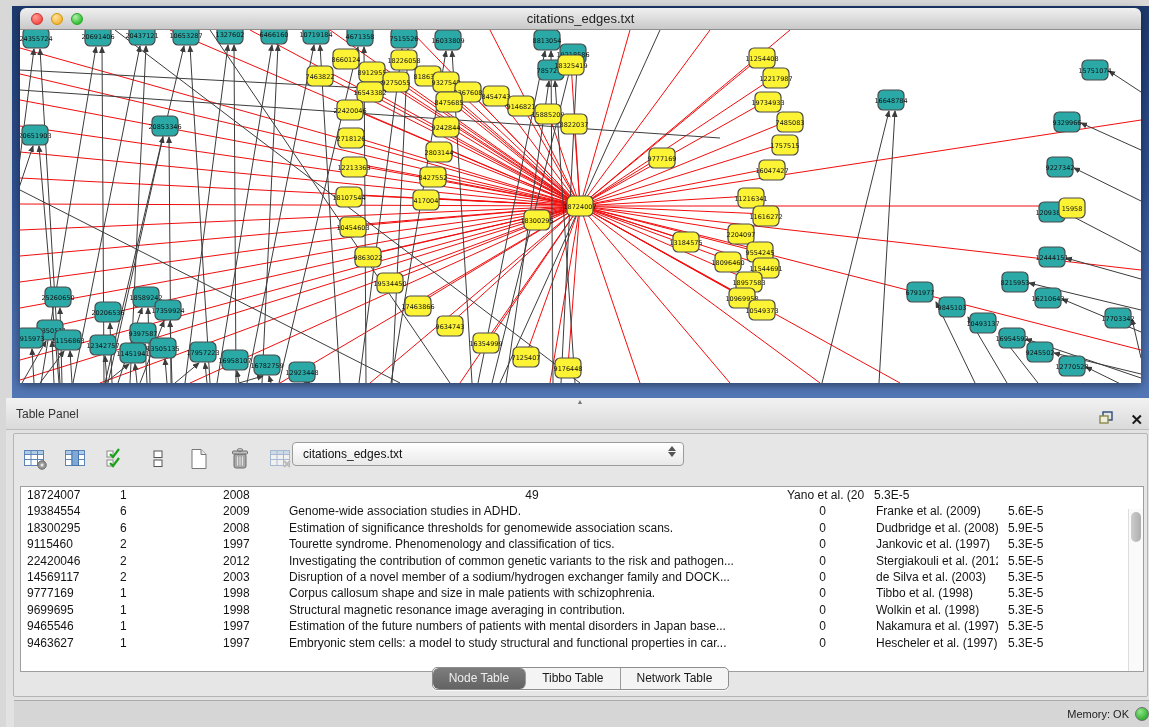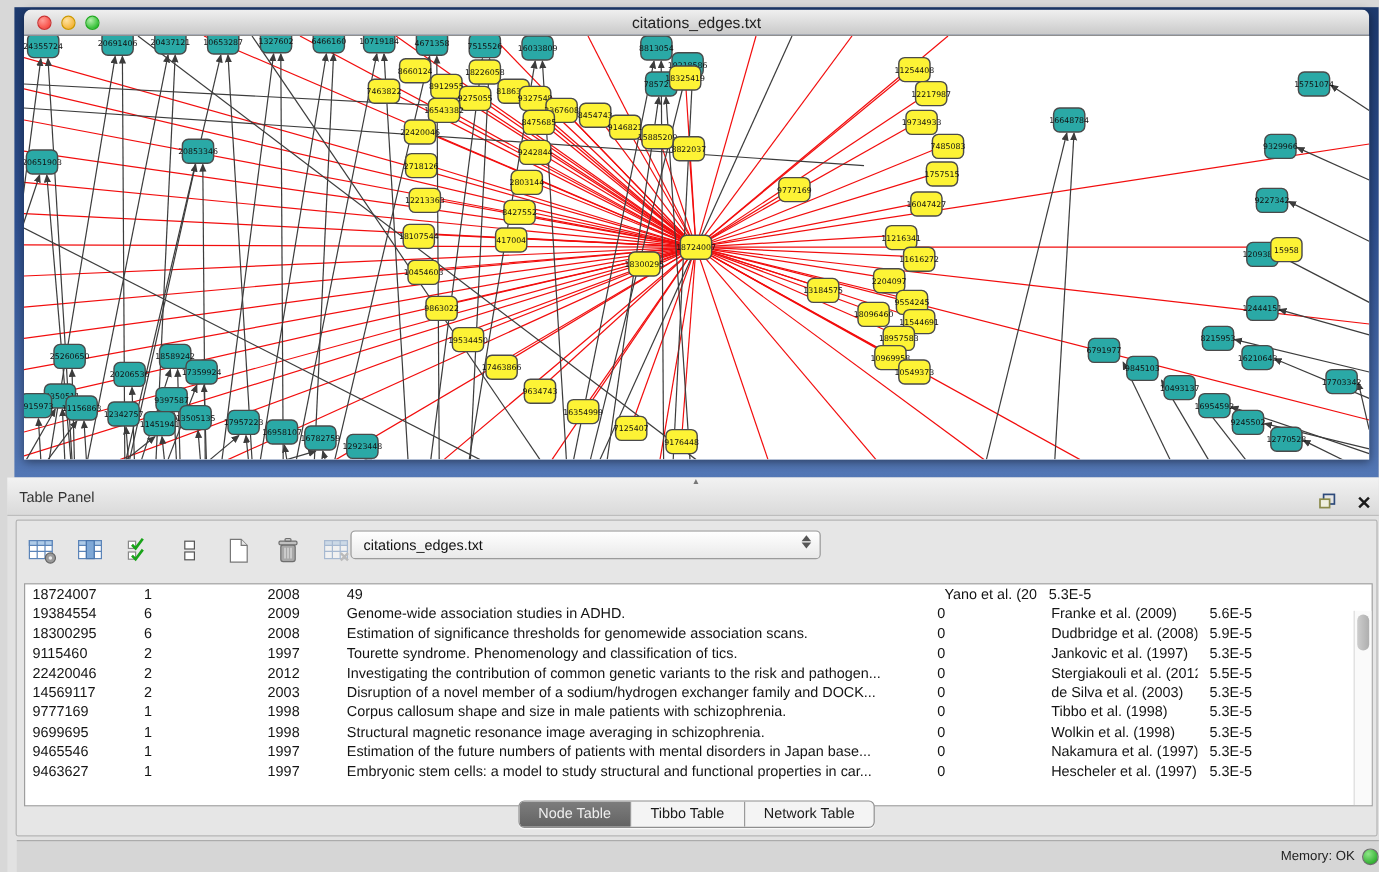--- a/index.html
+++ b/index.html
@@ -47,29 +47,29 @@
   .grid-head { display:grid; grid-template-columns:91px 95px 76px 492px 89px 134px 96px 1fr; height:22px; }
   .grid-head .hc { background:#cde6f7; border-right:1px solid #9fbfd4; border-bottom:1px solid #8fb3c9;
     font-size:12px; color:#111; text-align:center; line-height:21px; overflow:hidden; white-space:nowrap; cursor:pointer; }
   .grid-head .hc.first { background:#e6e6e6; border-right:1px solid #bdbdbd; border-bottom:1px solid #a5a5a5; }
   .grid-head .hc.rest { background:#fff; border-bottom:1px solid #c9c9c9; border-right:none; }
   .grid-head .sortglyph { font-size:10px; margin-right:3px; color:#333; }
   .grid-body { position:relative; }
   .grid-row { display:grid; grid-template-columns:91px 95px 76px 492px 89px 134px 96px 1fr; height:16.4px; cursor:default; }
   .grid-row .c { font-size:12px; color:#141414; line-height:16px; white-space:nowrap; overflow:hidden; }
   .c.c0 { padding-left:6px; }  .c.c1 { padding-left:8px; }  .c.c2 { padding-left:16px; }
-  .c.c3 { padding-left:6px; }  .c.c4 { padding-left:6px; }  .c.c5 { padding-left:12px; } .c.c6 { padding-left:10px; }
+  .c.c3 { padding-left:6px; }  .c.c4 { padding-left:6px;text-align:center; }  .c.c5 { padding-left:12px; } .c.c6 { padding-left:10px; }
   .vscroll { position:absolute; right:0; top:22px; bottom:0; width:15px; background:#fafafa; border-left:1px solid #ddd; }
   .vscroll .thumb { position:absolute; left:2px; top:3px; width:10px; height:30px; background:linear-gradient(90deg,#cdcdcd,#aeaeae); border-radius:6px; }
 
   .tabbar { position:absolute; left:0; right:0; bottom:6px; display:flex; justify-content:center; }
   .tabs { display:inline-flex; border:1px solid #8e8e8e; border-radius:5px; overflow:hidden; background:#f4f4f4; box-shadow:0 1px 0 rgba(255,255,255,.7); }
   .tab { padding:2px 16px; font-size:12px; color:#1a1a1a; border-right:1px solid #9a9a9a; cursor:pointer; line-height:17px; }
   .tab:last-child { border-right:none; }
-  .tab.active { background:linear-gradient(180deg,#7d7d7d,#636363); color:#efefef; }
+  .tab.active { background:linear-gradient(180deg,#7d7d7d,#636363); color:#efefef;border-radius:6px; }
 
   .tp-status { position:absolute; left:8px; top:302px; width:100%; height:27px; background:#d6d6d6; border-top:1px solid #ababab; }
   .mem { position:absolute; right:14px; top:6px; display:flex; align-items:center; gap:6px; font-size:11px; color:#222; }
   .mem .dot { width:14px; height:14px; border-radius:50%; border:1px solid #6e6e6e;
     background:radial-gradient(circle at 35% 30%, #8ee787, #2fae2f 75%); cursor:pointer; }
 
   svg text { font-family:"DejaVu Sans", sans-serif; }
 </style>
 </head>
 <body>
@@ -801,21 +801,21 @@
               <div class="c c3">Corpus callosum shape and size in male patients with schizophrenia.</div>
               <div class="c c4">0</div>
               <div class="c c5">Tibbo et al. (1998)</div>
               <div class="c c6">5.3E-5</div>
               <div class="c"></div>
             </div>
             <div class="grid-row">
               <div class="c c0">9699695</div>
               <div class="c c1">1</div>
               <div class="c c2">1998</div>
-              <div class="c c3">Structural magnetic resonance image averaging in schizophrenia.</div>
+              <div class="c c3">Structural magnetic resonance image averaging in contribution.</div>
               <div class="c c4">0</div>
               <div class="c c5">Wolkin et al. (1998)</div>
               <div class="c c6">5.3E-5</div>
               <div class="c"></div>
             </div>
             <div class="grid-row">
               <div class="c c0">9465546</div>
               <div class="c c1">1</div>
               <div class="c c2">1997</div>
               <div class="c c3">Estimation of the future numbers of patients with mental disorders in Japan base...</div>

